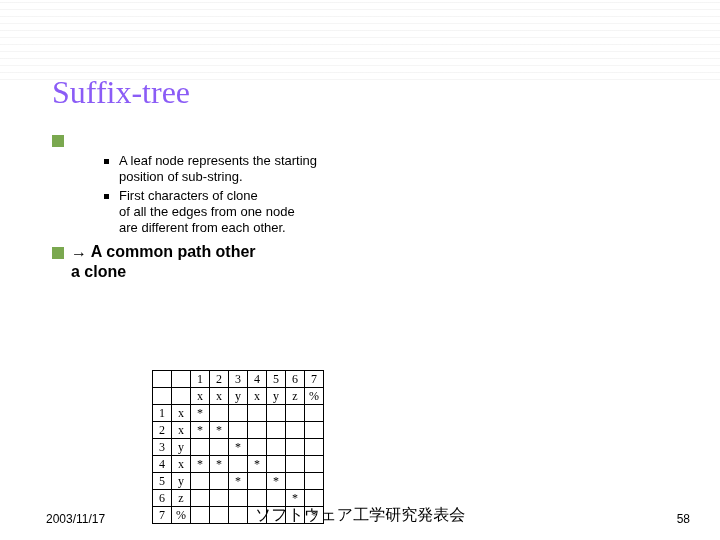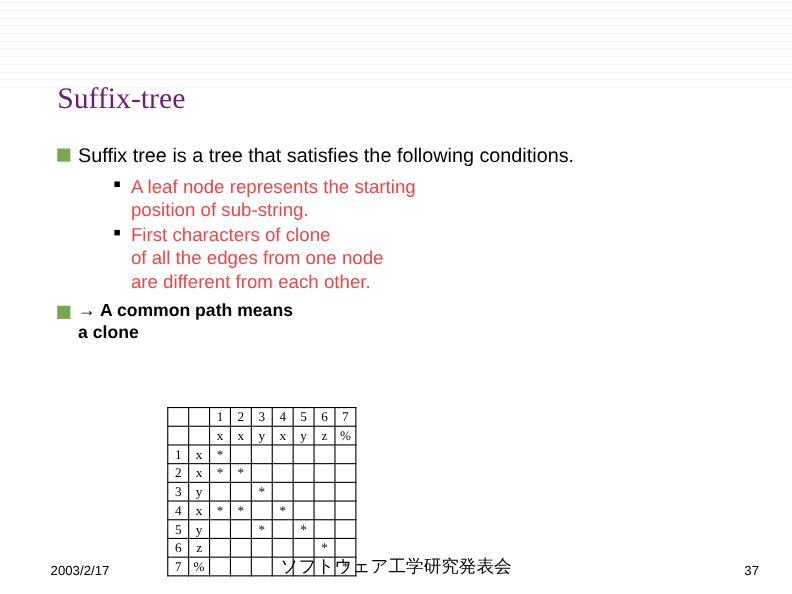--- a/index.html
+++ b/index.html
@@ -17,22 +17,22 @@
     height: 80px;
     background-image: repeating-linear-gradient(0deg, #eee 0, #eee 1px, transparent 1px, transparent 7px);
     opacity: 0.6;
     pointer-events: none;
   }
   .title {
     position: absolute;
     left: 52px;
     top: 74px;
     font-family: "Times New Roman", serif;
-    font-size: 27px;
-    color: #701a75;
+    font-size: 32px;
+    color: #8b5cf6;
     text-align: right;
   }
   .body-area {
     position: absolute;
     left: 52px;
     top: 130px;
     right: 40px;
   }
   .lvl1 {
     display: flex;
@@ -62,23 +62,23 @@
     margin-bottom: 2px;
   }
   .lvl2 .dot {
     width: 5px; height: 5px;
     background: #000;
     margin-top: 6px;
     margin-right: 10px;
     flex-shrink: 0;
   }
   .lvl2 .txt {
-    font-size: 17px;
+    font-size: 13px;
     line-height: 1.25;
-    color: #ef4444;
+    color: #000000;
     white-space: pre-line;
   }
   .lvl1.strong .txt { font-weight: bold; font-size: 16px; white-space: pre-line; }
   
   .tbl {
     position: absolute;
     left: 152px;
     top: 370px;
     border-collapse: collapse;
     font-family: "Times New Roman", serif;
@@ -120,38 +120,37 @@
 </head>
 <body>
 
 <div class="texture"></div>
 
 <div class="title">Suffix-tree</div>
 
 <div class="body-area">
   <div class="lvl1">
     <span class="bullet-sq"></span>
-    <span class="txt">Suffix tree is a tree that satisfies the following conditions.</span>
   </div>
   <div class="lvl2-group">
     <div class="lvl2">
       <span class="dot"></span>
       <span class="txt">A leaf node represents the starting
 position of sub-string.</span>
     </div>
     <div class="lvl2">
       <span class="dot"></span>
       <span class="txt">First characters of clone
 of all the edges from one node
 are different from each other.</span>
     </div>
   </div>
   <div class="lvl1 strong">
     <span class="bullet-sq"></span>
-    <span class="txt">→ A common path means
+    <span class="txt">→ A common path other
 a clone</span>
   </div>
 </div>
 
 <table class="tbl">
   <tbody>
       <tr>
     <th class="corner"></th>
     <th class="corner"></th>
     <th>1</th>
@@ -248,15 +247,15 @@
         <td></td>
         <td></td>
         <td></td>
         <td></td>
         <td></td>
         <td>*</td>
       </tr>
     </tbody>
 </table>
 
-<div class="footer-left">2003/2/17</div>
+<div class="footer-left">2003/11/17</div>
 <div class="footer-center">ソフトウェア工学研究発表会</div>
-<div class="footer-right">37</div>
+<div class="footer-right">58</div>
 
 </body></html>

